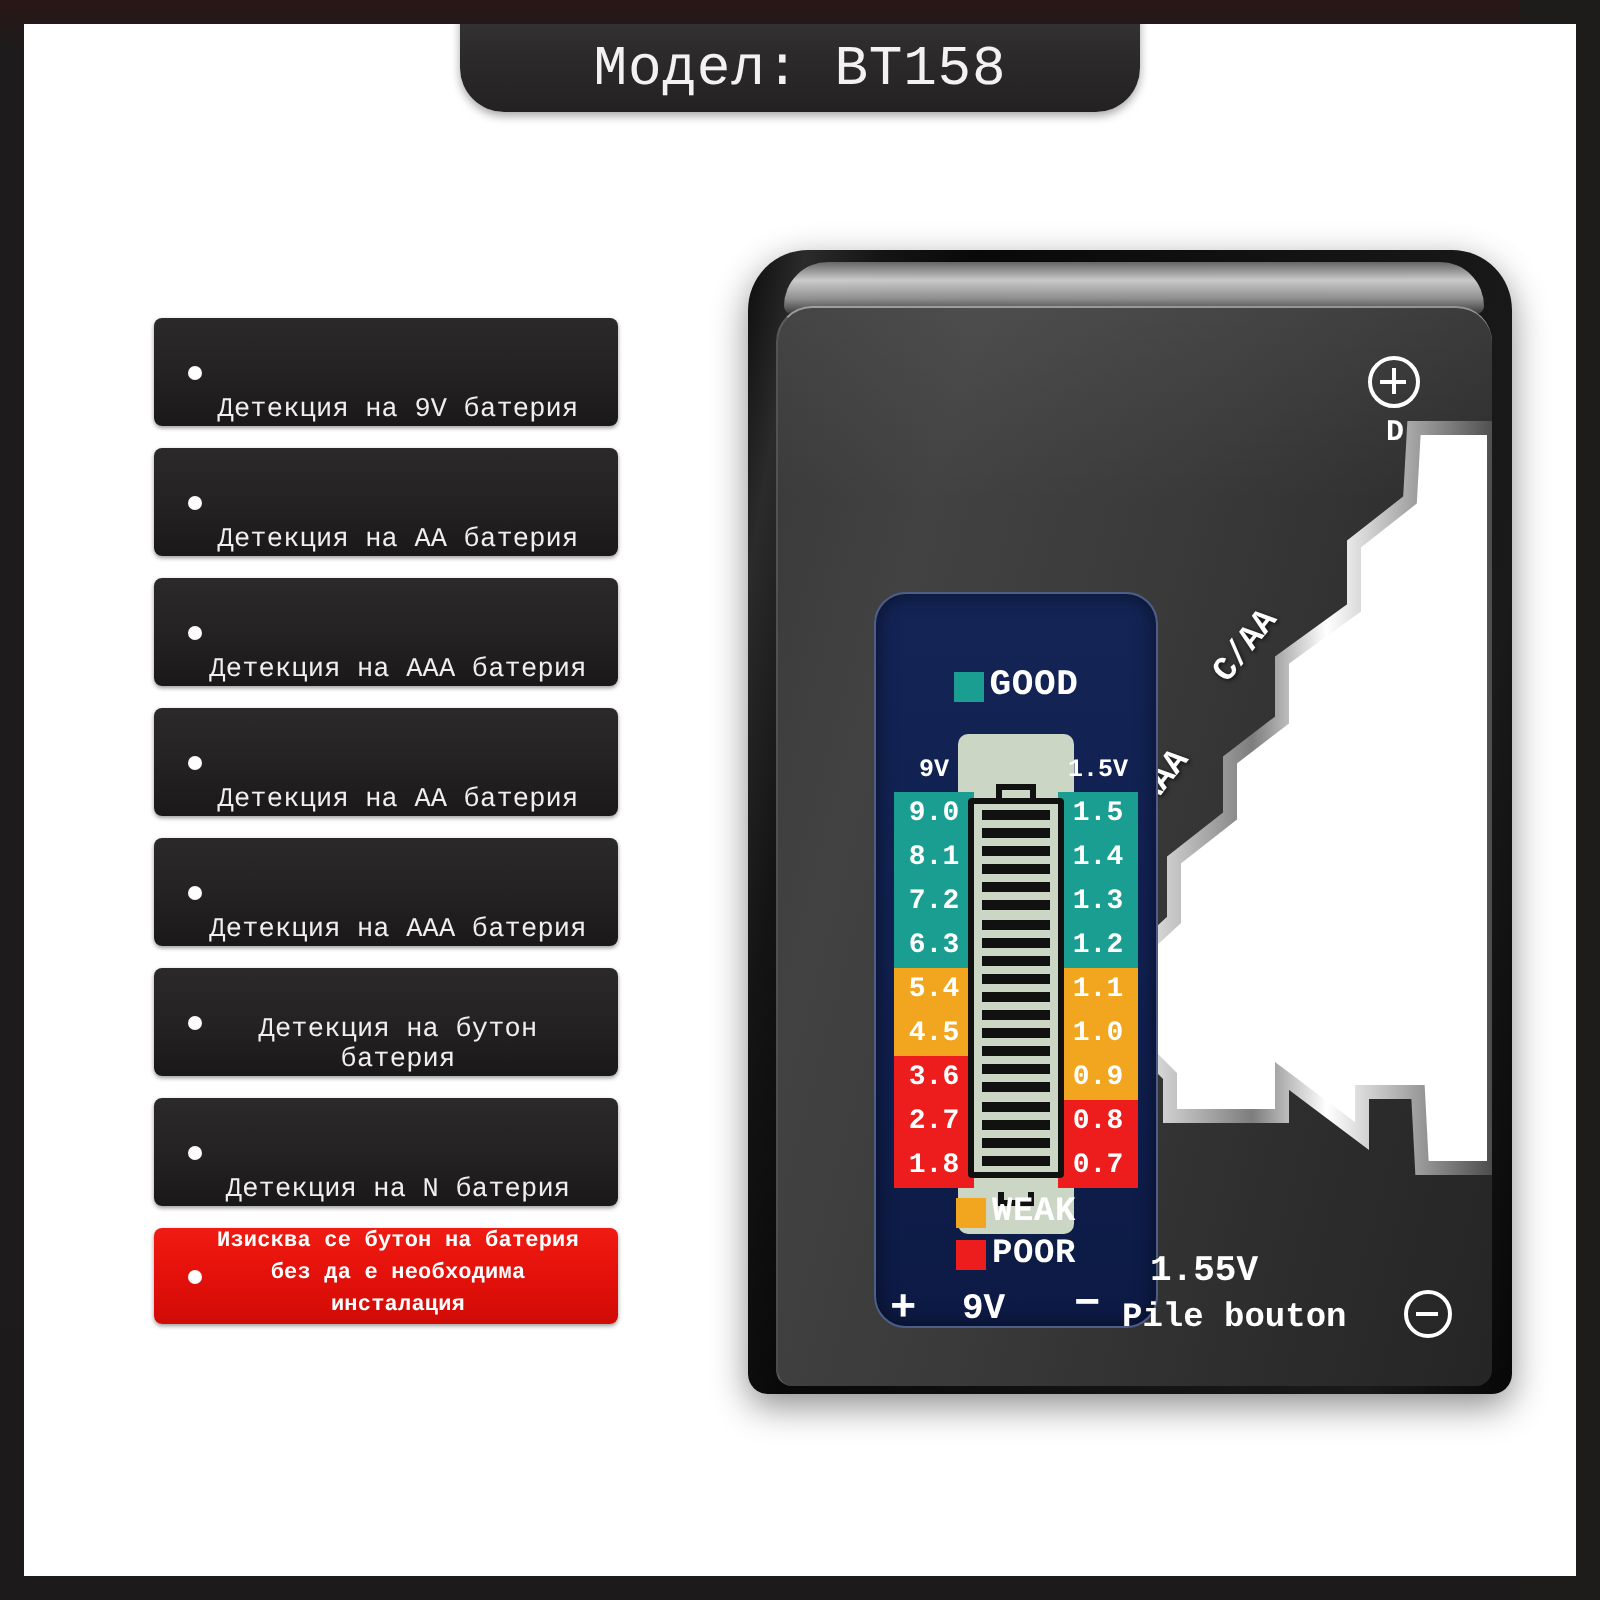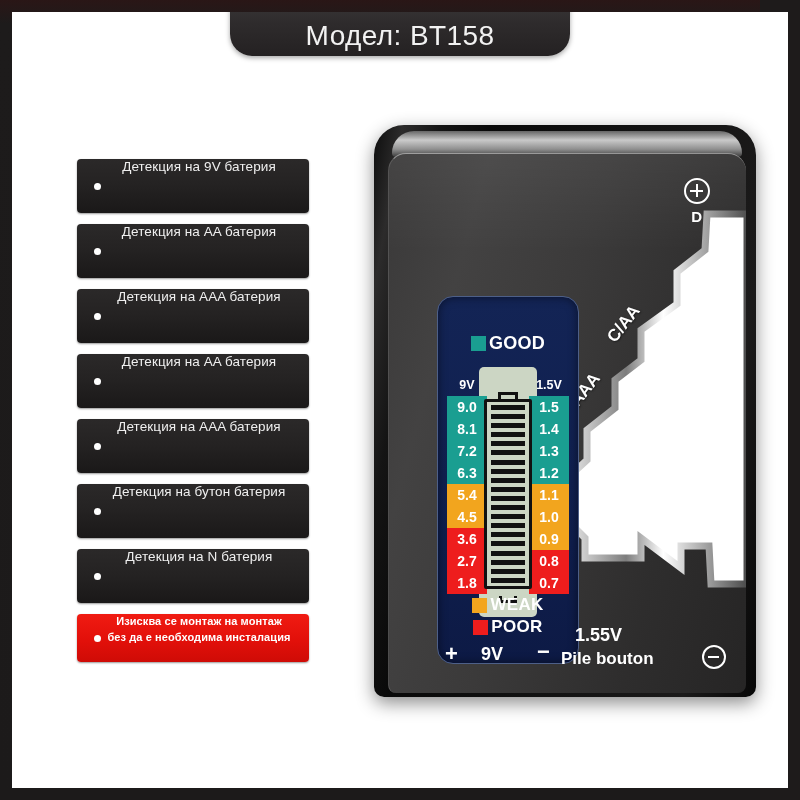--- a/index.html
+++ b/index.html
@@ -7,20 +7,21 @@
     width: 800px; height: 800px;
     overflow: hidden;
     font-family: "Liberation Sans", sans-serif;
     background: #1e1b1b;
   }
 
   #frame {
     position: relative;
     width: 760px; height: 800px;
     background: linear-gradient(#2a1616 0%, #1d1b1b 3%, #1c1a1a 100%);
+    font-family: Liberation Mono, monospace;
   }
 
   #canvas {
     position: absolute;
     left: 12px; top: 12px;
     width: 776px; height: 776px;
     background: #ffffff;
     overflow: hidden;
   }
 
@@ -47,21 +48,21 @@
     position: absolute;
     left: 33px; top: 147px;
     width: 264px;
   }
   .feat {
     position: relative;
     height: 54px;
     margin-bottom: 11px;
     border-radius: 4px;
     background: linear-gradient(#2b2929 0%, #242222 50%, #1a1818 100%);
-    display: flex; align-items: flex-start;
+    display: flex; align-items: flex-end;
     box-shadow: 0 1px 2px rgba(0,0,0,.4);
     margin-left: 32px;
   }
   .feat .dot {
     position: absolute;
     left: 17px; top: 50%;
     width: 7px; height: 7px;
     margin-top: -3.5px;
     background: #fff;
     border-radius: 50%;
@@ -315,21 +316,21 @@
         <span class="lbl">Детекция на бутон батерия</span>
       </div>
       <div class="feat">
         <span class="dot"></span>
         <span class="lbl">Детекция на N батерия</span>
       </div>
 
       <div class="feat warn">
         <span class="dot"></span>
         <span class="lbl">
-          <span>Изисква се монтаж на монтаж</span><br>
+          <span>Изисква се бутон на батерия</span><br>
           <span>без да е необходима инсталация</span>
         </span>
       </div>
     </div>
 
     <div id="device">
       <div id="shell"></div>
       <div id="bezel"></div>
 
       <div id="face">

